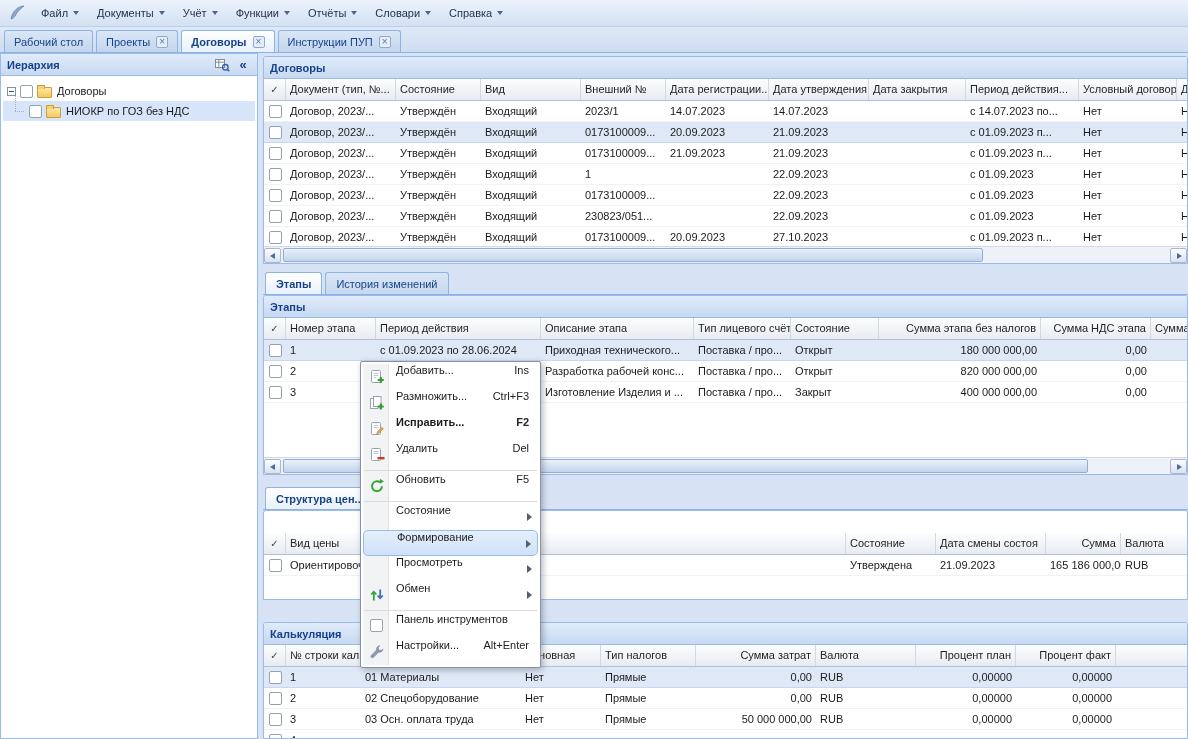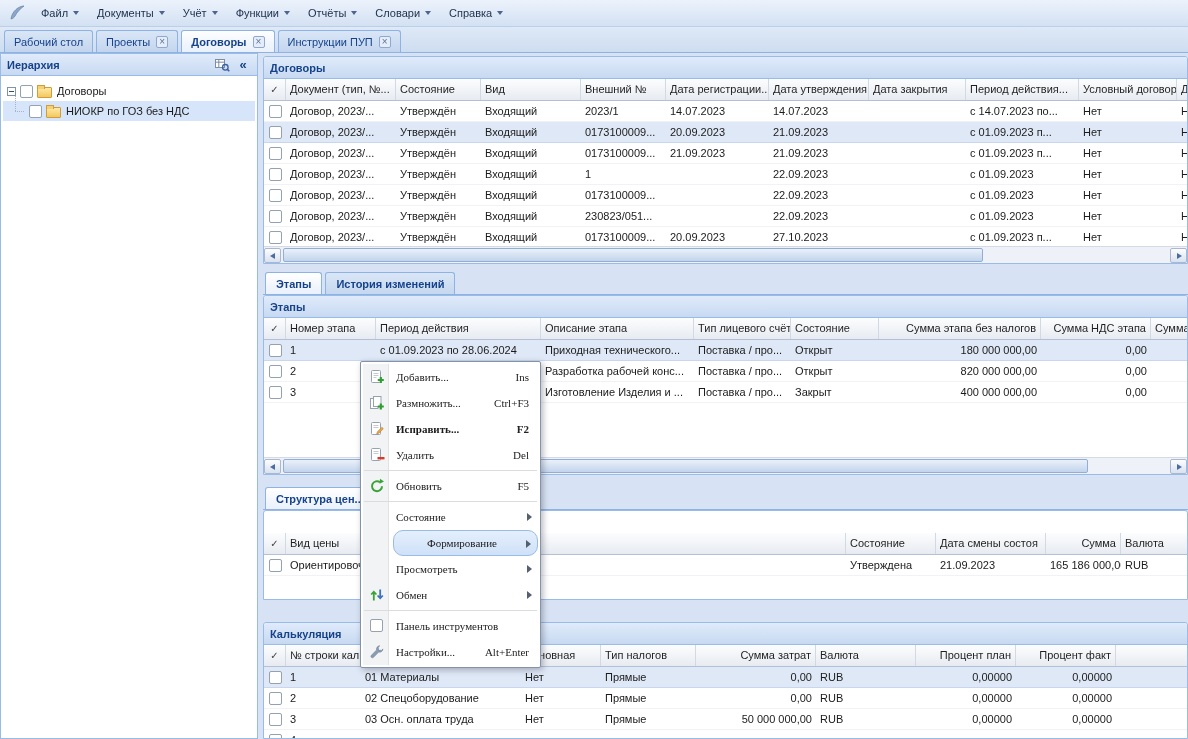--- a/index.html
+++ b/index.html
@@ -60,21 +60,21 @@
   #contracts-panel { top:3px;  height:208px; }
   #detail-tabs     { top:219px; }
   #stages-panel    { top:242px; height:180px; }
   #price-tabs      { top:434px; }
   #prices-panel    { top:457px; height:90px; }
   #calc-panel      { top:569px; height:117px; }
 
   .inner-tabs { position:absolute; left:0; width:925px; height:23px; display:flex; align-items:flex-end; gap:3px;
     border-bottom:1px solid #8db2e3; padding-left:2px; }
   .itab { height:22px; display:flex; align-items:center; padding:0 10px; border:1px solid #8db2e3; border-bottom:none;
-    border-radius:3px 3px 0 0; background:linear-gradient(#d9e6f6,#c6d8ef); color:#15428b; white-space:nowrap;font-weight:bold; }
+    border-radius:3px 3px 0 0; background:linear-gradient(#d9e6f6,#c6d8ef); color:#15428b; white-space:nowrap; }
   .itab.active { background:linear-gradient(#ffffff,#eaf1fb); font-weight:bold; }
 
   
   .grid-head { display:flex; height:22px; background:linear-gradient(#fcfdfe,#e7ebf1); border-bottom:1px solid #b2c1d6; }
   .hcell { flex:none; padding:4px 4px 0; border-right:1px solid #d3d9e2; white-space:nowrap; overflow:hidden; color:#1f1f1f; }
   .grid-row { display:flex; height:21px; background:#fff; border-bottom:1px solid #f0f2f5; }
   .grid-row.selected { background:#dfe8f6; border-bottom-color:#c9d7ee; }
   .cell { flex:none; padding:4px 4px 0; white-space:nowrap; overflow:hidden; }
   .right { text-align:right; }
   .checkcol { text-align:center; padding:4px 0 0; }
@@ -89,23 +89,23 @@
   .hs-btn.left::after { left:5px; border-right:5px solid #4a6ea0; }
   .hs-btn.right::after { left:6px; border-left:5px solid #4a6ea0; }
   .hs-thumb { position:absolute; top:1px; height:14px; background:linear-gradient(#eaf1fa,#c2d4ec); border:1px solid #93aed2; border-radius:2px; }
 
   
   .ctx-menu { position:absolute; background:#fff; border:1px solid #8593a9; box-shadow:2px 2px 6px rgba(50,50,70,.35);
     padding:2px; z-index:50; border-radius:2px; }
   .ctx-menu::before { content:""; position:absolute; left:2px; top:2px; bottom:2px; width:25px; background:#f2f3f5; border-right:1px solid #e2e2e2; }
   #context-menu { left:360px; top:361px; width:181px; }
   #formation-submenu { left:540px; top:524px; width:298px; z-index:60; }
-  .mi { position:relative; height:26px; display:flex; align-items:center; padding:0 9px 0 33px; white-space:nowrap;font-family:Liberation Serif, serif; }
+  .mi { position:relative; height:26px; display:flex; padding:0 9px 0 33px; white-space:nowrap; }
   .mi.bold { font-weight:bold; }
-  .mi.hl { background:linear-gradient(#e4effc,#cfe1f8); border:1px solid #99bbe8; border-radius:10px;margin-left:30px; }
+  .mi.hl { background:linear-gradient(#e4effc,#cfe1f8); border:1px solid #99bbe8; border-radius:5px; }
   .mi .ico { position:absolute; left:6px; top:5px; width:16px; height:16px; }
   .mi .ico svg { width:16px; height:16px; display:block; }
   .mi-check { position:absolute; left:7px; top:6px; width:13px; height:13px; border:1px solid #97a2b1; background:#fff; border-radius:2px; }
   .mi .lbl { flex:1; overflow:hidden; }
   .mi .sc { margin-left:12px; color:#222; }
   .sub-arrow { position:absolute; right:6px; top:9px; width:0; height:0; border-top:4px solid transparent; border-bottom:4px solid transparent; border-left:5px solid #55606e; }
   .msep { position:relative; height:1px; background:#dcdcdc; margin:2px 1px; }
   .annotation { position:absolute; left:2px; top:55px; width:289px; height:33px; border:3px solid #da251c; border-radius:16px; z-index:70; pointer-events:none; }
 </style>
 </head>

